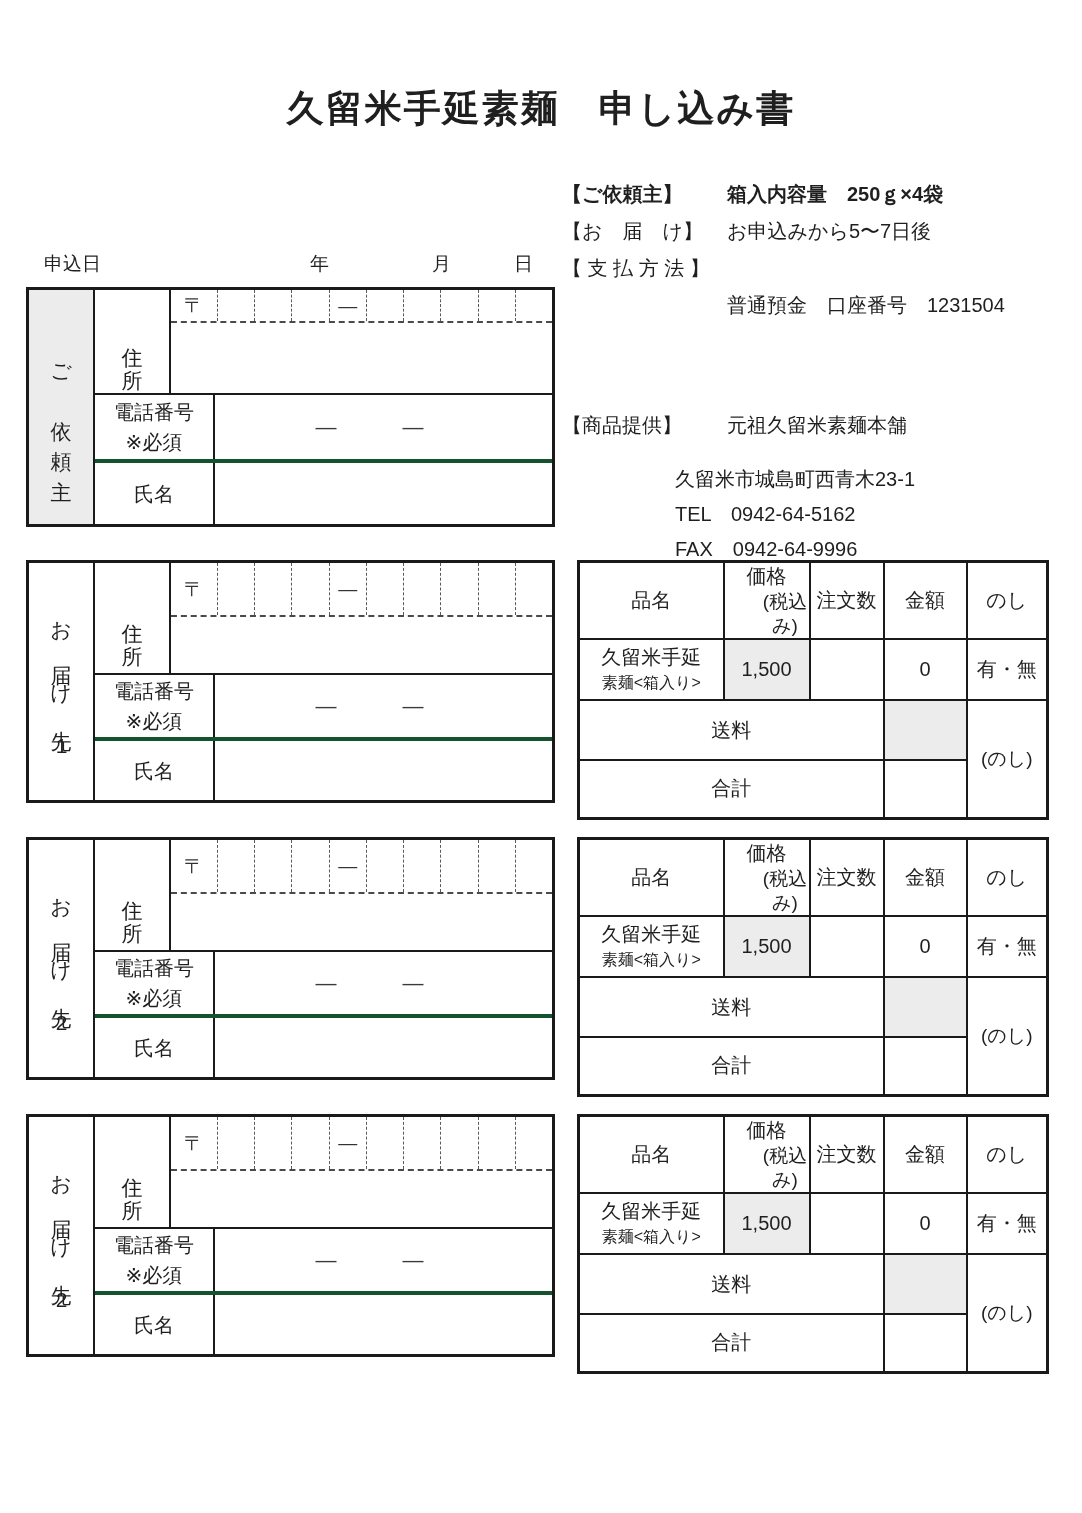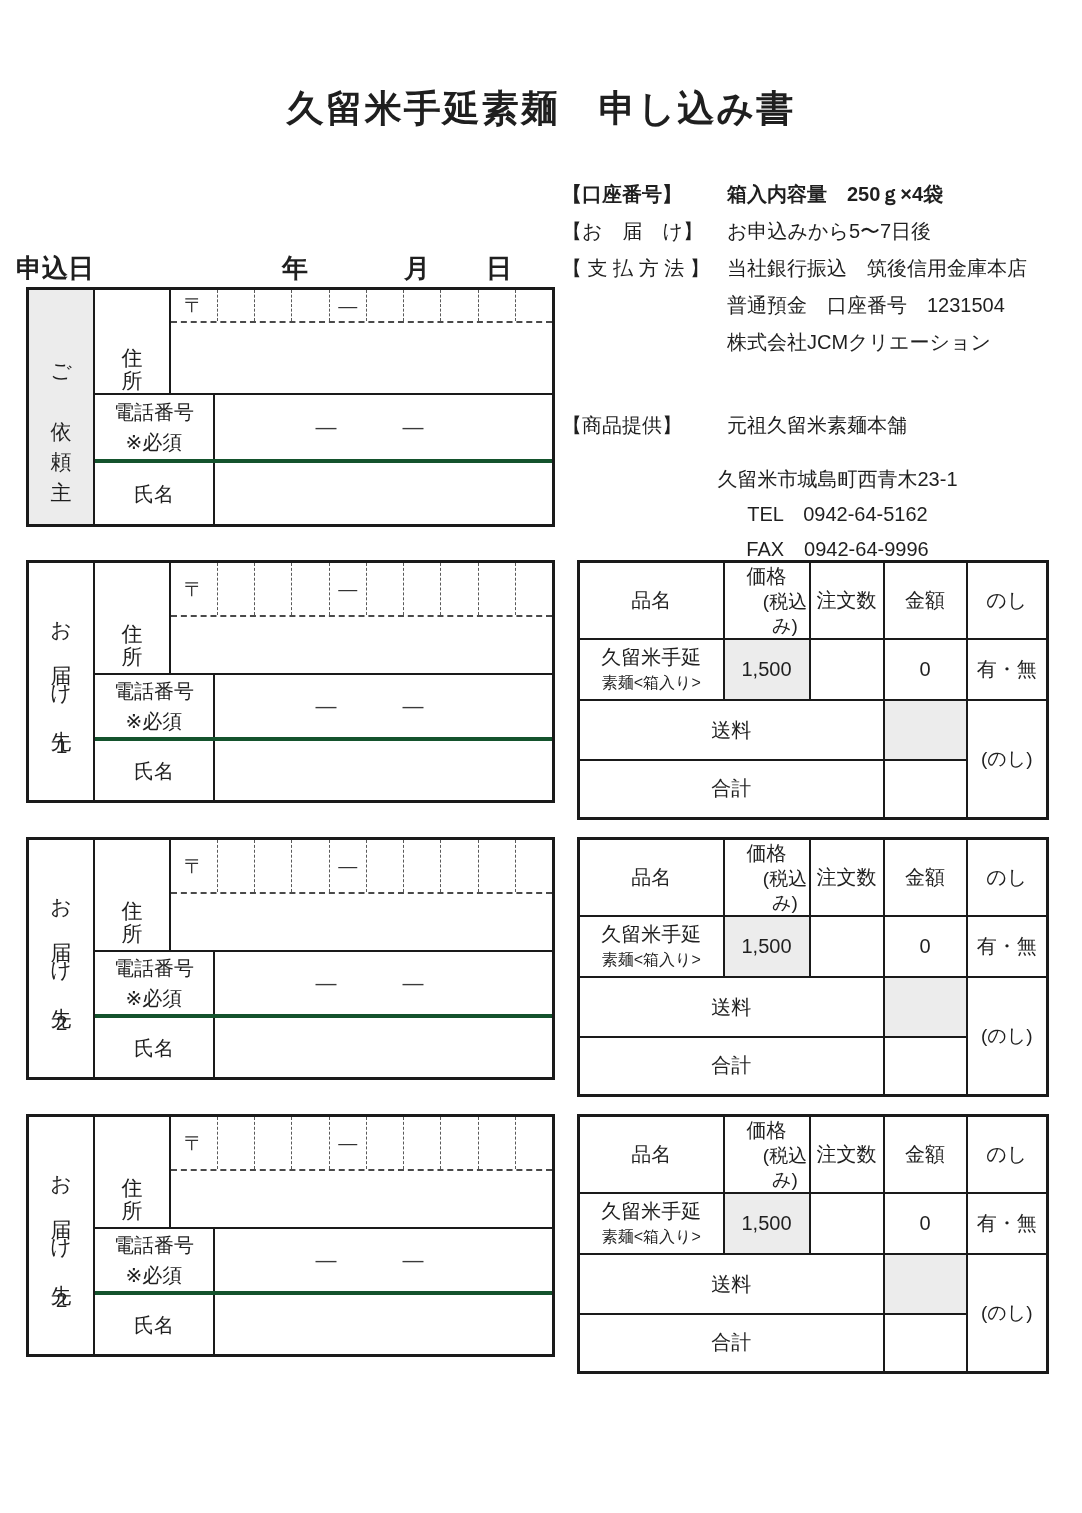--- a/index.html
+++ b/index.html
@@ -15,25 +15,25 @@
            font-size:37px; font-weight:bold; letter-spacing:2px; }
   
   .info { position:absolute; left:562px; top:176px; width:480px; font-size:20px; }
   .info-row { display:flex; line-height:37px; }
   .info-row .lbl { width:165px; flex:none; }
   .info-row .val { flex:1; }
   .info-row.bold { font-weight:bold; }
   .provider { position:absolute; left:562px; top:410px; width:480px; font-size:20px; }
   .provider .prow { display:flex; line-height:30px; }
   .provider .lbl { width:165px; flex:none; }
-  .provider .sub { margin-left:71px; line-height:35px;text-align:center; }
+  .provider .sub { margin-left:113px; line-height:35px; }
   .provider .sub.first { margin-top:22px; }
   
-  .apply { position:absolute; left:16px; top:251px; width:527px; height:30px;
-           font-size:26px; font-weight:bold; }
+  .apply { position:absolute; left:44px; top:251px; width:527px; height:30px;
+           font-size:19px; font-weight:normal; }
   .apply span { position:absolute; top:0; }
   .ad-label { left:0; } .ad-year { left:266px; } .ad-month { left:388px; } .ad-day { left:470px; }
   
   .ftable { position:absolute; left:26px; width:529px; display:flex;
             border:3px solid #1a1a1a; background:#fff; }
   .t-req { top:287px; height:240px; }
   .t-d1 { top:560px; height:243px; }
   .t-d2 { top:837px; height:243px; }
   .t-d3 { top:1114px; height:243px; }
   .flabel { width:66px; flex:none; border-right:2px solid #1a1a1a;
@@ -90,38 +90,36 @@
 </style>
 </head>
 <body>
 
 <div class="page">
 
   <div class="title">久留米手延素麺　申し込み書</div>
 
   <div class="info">
     <div class="info-row bold">
-      <span class="lbl">【口座番号】</span>
+      <span class="lbl">【ご依頼主】</span>
       <span class="val">箱入内容量　250ｇ×4袋</span>
     </div>
     <div class="info-row">
       <span class="lbl">【お　届　け】</span>
       <span class="val">お申込みから5〜7日後</span>
     </div>
     <div class="info-row">
       <span class="lbl">【 支 払 方 法 】</span>
-      <span class="val">当社銀行振込　筑後信用金庫本店</span>
     </div>
     <div class="info-row">
       <span class="lbl"></span>
       <span class="val">普通預金　口座番号　1231504</span>
     </div>
     <div class="info-row">
       <span class="lbl"></span>
-      <span class="val">株式会社JCMクリエーション</span>
     </div>
   </div>
 
   <div class="provider">
     <div class="prow">
       <span class="lbl">【商品提供】</span>
       <span class="val">元祖久留米素麺本舗</span>
     </div>
     <div class="sub first">久留米市城島町西青木23-1</div>
     <div class="sub">TEL　0942-64-5162</div>

